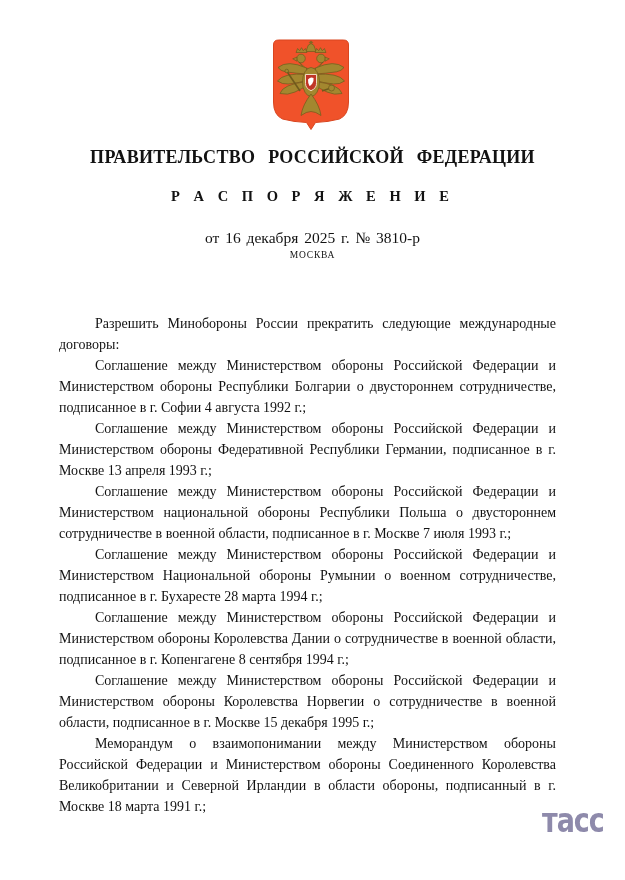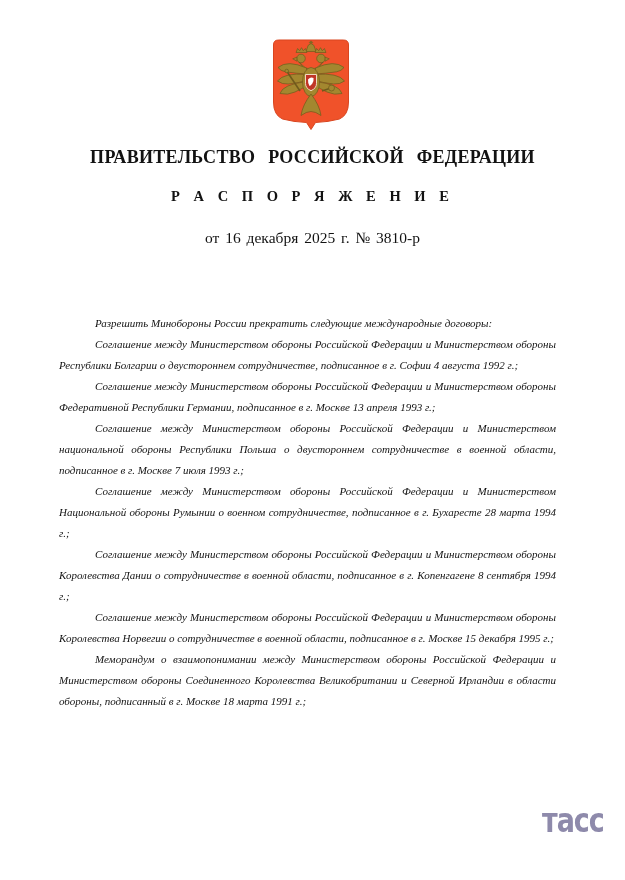--- a/index.html
+++ b/index.html
@@ -63,24 +63,23 @@
     width: 100%;
     text-align: center;
     font-size: 9.5px;
     letter-spacing: 0.8px;
   }
   .doc-body {
     position: absolute;
     top: 313px;
     left: 59px;
     width: 497px;
-    font-size: 11px;
+    font-size: 14px;
     line-height: 21px;
     text-align: justify;
-    font-style: italic;
   }
   .doc-body p { margin: 0; text-indent: 36px; }
   .watermark {
     position: absolute;
     left: 542px;
     top: 801px;
     font-family: "DejaVu Sans", sans-serif;
     font-weight: 800;
     font-size: 27px;
     letter-spacing: -1px;
@@ -135,20 +134,21 @@
       </g>
 
       <path d="M35,36.5 h11 v9 q0,4.8 -5.5,7.2 q-5.5,-2.4 -5.5,-7.2 z" fill="var(--emblem-inner-shield)" stroke="#F5E9D0" stroke-width="0.9"></path>
       <path d="M37.5,41.5 q2.5,-3 5.5,-1.5 q0.5,2.5 -1.2,5.5 q-1.5,2 -2.8,2.5 q-1.8,-3.5 -1.5,-6.5 z" fill="var(--emblem-rider)" stroke="none"></path>
     </svg>
   </div>
 
   <h1 class="gov-title">ПРАВИТЕЛЬСТВО РОССИЙСКОЙ ФЕДЕРАЦИИ</h1>
   <div class="doc-type">Р А С П О Р Я Ж Е Н И Е</div>
   <div class="date-line">от 16 декабря 2025 г. № 3810-р</div>
+  <div class="city">МОСКВА</div>
 
   <div class="doc-body">
     <p>Разрешить Минобороны России прекратить следующие международные договоры:</p>
     <p>Соглашение между Министерством обороны Российской Федерации и Министерством обороны Республики Болгарии о двустороннем сотрудничестве, подписанное в г. Софии 4 августа 1992 г.;</p>
     <p>Соглашение между Министерством обороны Российской Федерации и Министерством обороны Федеративной Республики Германии, подписанное в г. Москве 13 апреля 1993 г.;</p>
     <p>Соглашение между Министерством обороны Российской Федерации и Министерством национальной обороны Республики Польша о двустороннем сотрудничестве в военной области, подписанное в г. Москве 7 июля 1993 г.;</p>
     <p>Соглашение между Министерством обороны Российской Федерации и Министерством Национальной обороны Румынии о военном сотрудничестве, подписанное в г. Бухаресте 28 марта 1994 г.;</p>
     <p>Соглашение между Министерством обороны Российской Федерации и Министерством обороны Королевства Дании о сотрудничестве в военной области, подписанное в г. Копенгагене 8 сентября 1994 г.;</p>
     <p>Соглашение между Министерством обороны Российской Федерации и Министерством обороны Королевства Норвегии о сотрудничестве в военной области, подписанное в г. Москве 15 декабря 1995 г.;</p>
     <p>Меморандум о взаимопонимании между Министерством обороны Российской Федерации и Министерством обороны Соединенного Королевства Великобритании и Северной Ирландии в области обороны, подписанный в г. Москве 18 марта 1991 г.;</p>

